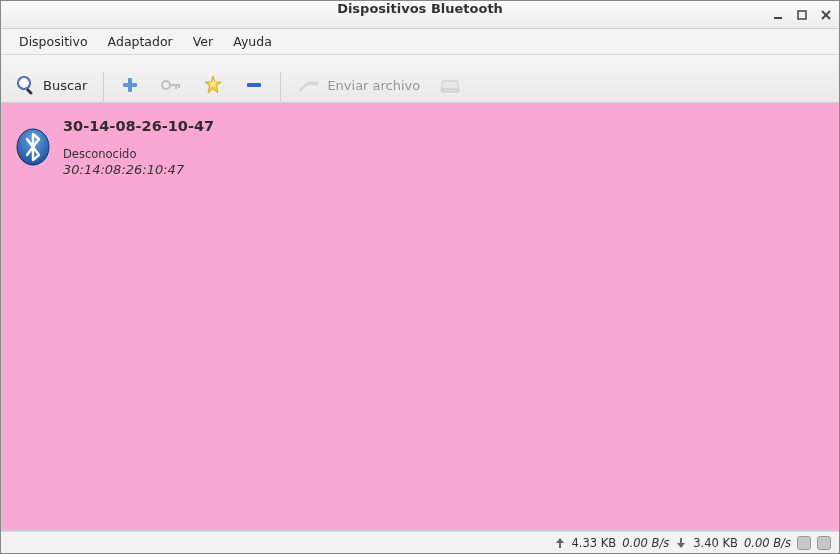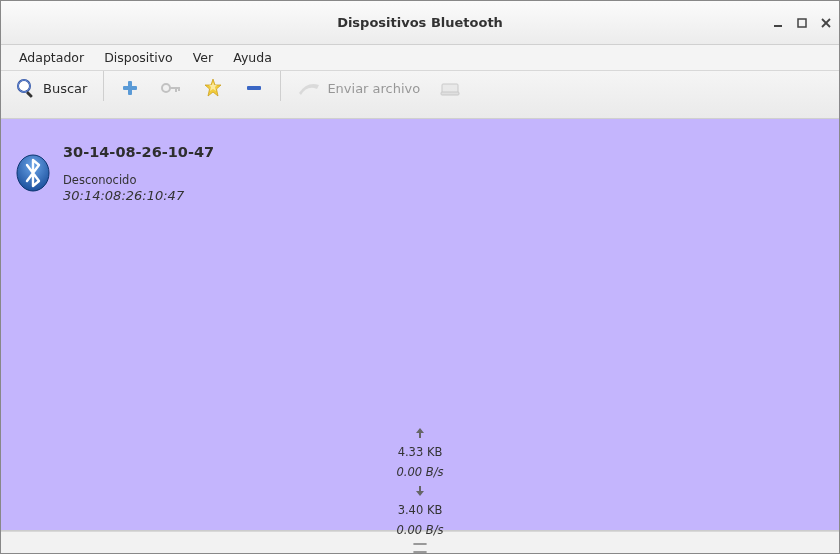--- a/index.html
+++ b/index.html
@@ -17,25 +17,24 @@
     width: 100%;
     height: 100%;
     display: flex;
     flex-direction: column;
     border: 1px solid #888;
     box-shadow: 0 6px 12px rgba(0,0,0,0.2);
     background: #fff;
   }
   
   .titlebar {
-    height: 44px;
+    height: 28px;
     background: linear-gradient(#fbfbfb,#ececec);
     border-bottom: 1px solid #d0d0d0;
     display: flex;
-    align-items: center;
     justify-content: center;
     position: relative;
     font-weight: bold;
     font-size: 13px;
     color: #323232;
   }
   .titlebar .controls {
     position: absolute;
     right: 6px;
     top: 0;
@@ -66,44 +65,44 @@
     font-size: 12.5px;
     color:#2a2a2a;
     cursor: pointer;
   }
   
   .toolbar {
     height: 48px;
     background: linear-gradient(#f5f5f5,#eaeaea);
     border-bottom: 1px solid #cfcfcf;
     display: flex;
-    align-items: flex-start;
+    align-items: flex-end;
     padding: 0 6px;
     gap: 4px;
   }
   .tb-btn {
     height: 34px;
     min-width: 34px;
     padding: 0 8px;
     display:flex;
     align-items:center;
     gap:6px;
     border-radius:3px;
     cursor:pointer;
   }
   .tb-btn.disabled { opacity:0.45; cursor:default; }
   .tb-sep { width:1px; height:30px; background:#cfcfcf; margin:0 4px; }
   .tb-label { font-size:13px; color:#2a2a2a; }
   
   .devlist {
     flex: 1 1 auto;
-    background:#c4b5fd;
+    background:#f9a8d4;
     overflow:auto;
     border-bottom:1px solid #ccc;
-    padding: 20px 0;
+    padding: 10px 0;
   }
   .device {
     display:flex;
     align-items:center;
     gap: 8px;
     padding: 4px 10px;
     cursor: pointer;
   }
   .device .bt-icon-holder { width:44px; display:flex; justify-content:center; }
   .device .dev-text { display:flex; flex-direction:column; line-height:1.25; }
@@ -115,21 +114,20 @@
     height: 22px;
     background:#f2f2f2;
     border-top:1px solid #d8d8d8;
     display:flex;
     align-items:center;
     justify-content:flex-end;
     padding: 0 8px;
     gap: 6px;
     font-size: 11.5px;
     color:#333;
-    flex-direction:column;
   }
   .statusbar .rate { font-style:italic;text-align:right; }
   .statusbar svg { flex:none; }
   .tray-ic {
     width:14px;height:14px;border-radius:3px;background:#c8c8c8;border:1px solid #999;
   }
 </style>
 </head>
 <body>
 
@@ -151,22 +149,22 @@
       <span class="wc">
         <svg width="10" height="10">
             <line x1="1" y1="1" x2="9" y2="9" stroke="#444" stroke-width="1.8"></line>
             <line x1="9" y1="1" x2="1" y2="9" stroke="#444" stroke-width="1.8"></line>
           </svg>
       </span>
     </div>
   </div>
 
   <div class="menubar">
+    <div class="menuitem">Dispositivo</div>
     <div class="menuitem">Adaptador</div>
-    <div class="menuitem">Dispositivo</div>
     <div class="menuitem">Ver</div>
     <div class="menuitem">Ayuda</div>
   </div>
 
   <div class="toolbar">
 
     <div class="tb-btn">
       <svg width="22" height="22" viewBox="0 0 22 22">
         <circle cx="9" cy="9" r="6" fill="#fff" stroke="#2a4a9a" stroke-width="2"></circle>
         <circle cx="9" cy="9" r="6" fill="none" stroke="#6a90d8" stroke-width="1"></circle>

